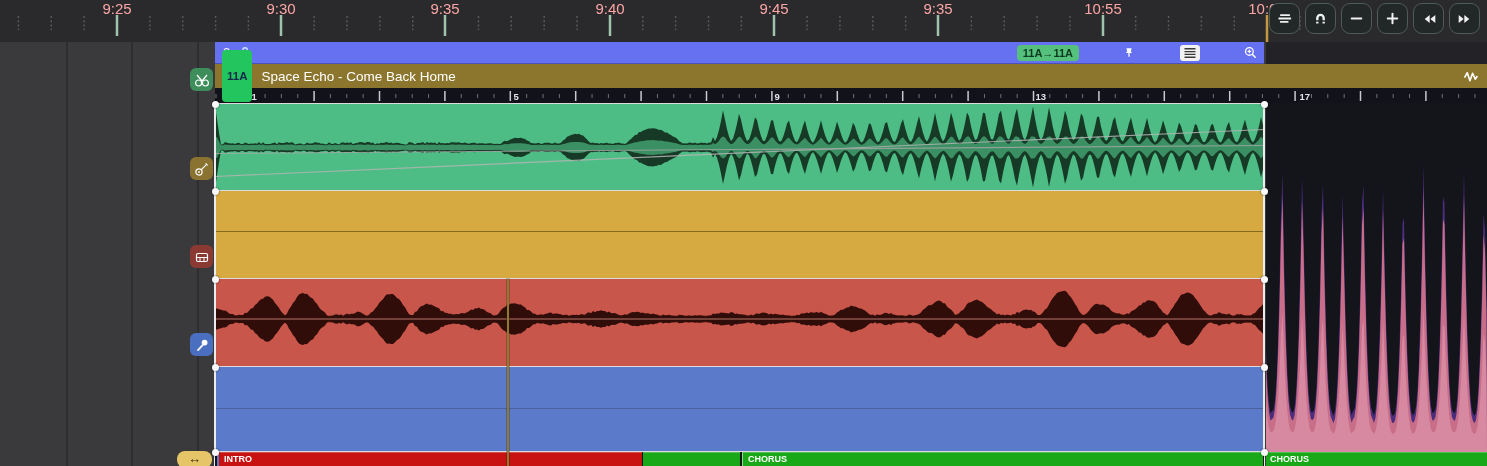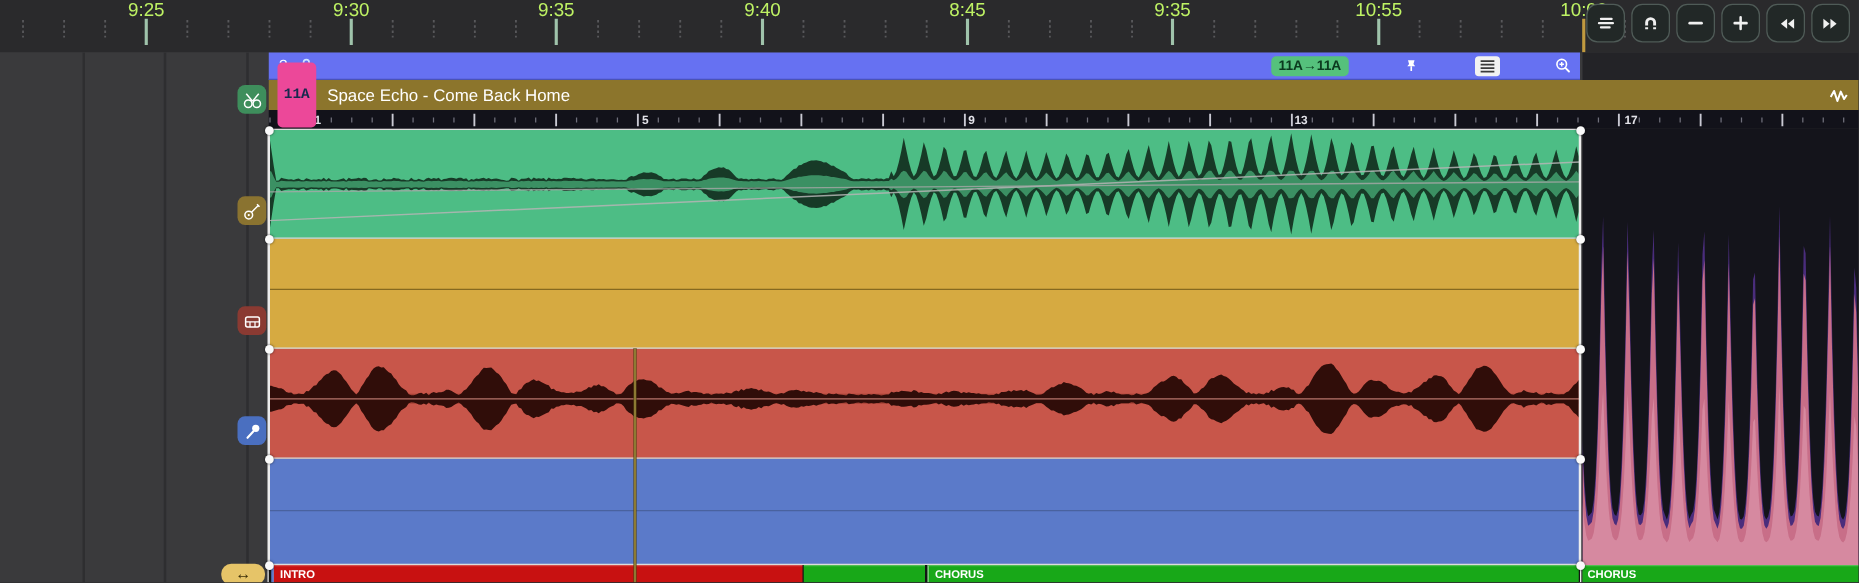--- a/index.html
+++ b/index.html
@@ -1,20 +1,20 @@
 <!DOCTYPE html>
 <html><head>
 <meta charset="utf-8">
 <style>
   html,body{margin:0;padding:0;background:#2a2a2c;}
   .stage{position:relative;width:1487px;height:466px;overflow:hidden;background:#3a3a3c;
          font-family:"Liberation Sans",sans-serif;}
   
   .timeline{position:absolute;left:0;top:0;width:1487px;height:42px;background:#2a2a2c;}
-  .tl-label{position:absolute;top:0;transform:translateX(-50%);font-size:15px;color:#bef264;white-space:nowrap;}
+  .tl-label{position:absolute;top:0;transform:translateX(-50%);font-size:15px;color:#fca5a5;white-space:nowrap;}
   
   .toolbar{position:absolute;top:3px;left:1269px;display:flex;gap:5px;z-index:40;}
   .tbtn{width:31px;height:31px;border-radius:9px;background:#222827;border:1.5px solid #4f5b57;
         display:flex;align-items:center;justify-content:center;box-sizing:border-box;}
   
   .left-region{position:absolute;left:0;top:42px;width:215px;height:424px;background:#3a3a3c;}
   .vgrid{position:absolute;top:0;bottom:0;width:2px;background:#2e2e30;}
   .stem-icon{position:absolute;left:190px;width:23px;height:23px;border-radius:6px;
              display:flex;align-items:center;justify-content:center;z-index:6;}
   .resize-pill{position:absolute;left:177px;top:409px;width:35px;height:17px;border-radius:8px;
@@ -26,22 +26,22 @@
   .deck-num{color:#fff;font-size:13px;margin-left:8px;}
   .hdr-ic{display:flex;align-items:center;justify-content:center;margin-left:7px;}
   .hdr-right{margin-left:auto;display:flex;align-items:center;margin-right:6px;gap:36px;}
   .key-badge{background:#55c17c;color:#0b3a1e;font-weight:bold;font-size:11px;border-radius:4px;
              padding:1px 6px;line-height:14px;}
   .list-btn{background:#f2f2f2;border-radius:3px;width:20px;height:16px;display:flex;
             align-items:center;justify-content:center;margin-left:8px;}
   
   .title-bar{position:absolute;left:215px;top:64px;width:1272px;height:24px;background:#8c752c;
              display:flex;align-items:center;z-index:5;}
-  .track-key-badge{background:#ec4899;color:#17294d;font-weight:bold;font-size:11.5px;border-radius:4px;
-                   padding:19px 5px;margin-left:7px;line-height:14px;font-family:Liberation Mono, monospace;}
+  .track-key-badge{background:#22c55e;color:#17294d;font-weight:bold;font-size:11.5px;border-radius:4px;
+                   padding:19px 5px;margin-left:7px;line-height:14px;}
   .track-title{color:#fff;font-size:13.5px;margin-left:9px;}
   .title-wave-ic{margin-left:auto;margin-right:8px;display:flex;align-items:center;}
   
   .beat-ruler{position:absolute;left:215px;top:88px;width:1272px;height:15px;background:#12121a;z-index:4;}
   
   .lane-stack{position:absolute;left:215px;top:104px;width:1049px;height:348px;z-index:2;}
   .lane{position:absolute;left:0;width:1049px;overflow:hidden;}
   .lane svg{position:absolute;left:0;top:0;}
   .centerline{position:absolute;left:0;width:100%;height:1px;}
   .sep{position:absolute;left:215px;width:1049px;height:1.5px;background:#dcdcdc;z-index:8;}
@@ -113,21 +113,21 @@
         <line x1="774" y1="15" x2="774" y2="36" stroke="#9fc3ab" stroke-width="2.5"></line>
         <line x1="938" y1="15" x2="938" y2="36" stroke="#9fc3ab" stroke-width="2.5"></line>
         <line x1="1103" y1="15" x2="1103" y2="36" stroke="#9fc3ab" stroke-width="2.5"></line>
         <line x1="1267" y1="15" x2="1267" y2="42" stroke="#c19a3f" stroke-width="2.5"></line>
       </svg>
     <div id="tl-labels">
         <div class="tl-label" style="left: 117px;">9:25</div>
         <div class="tl-label" style="left: 281px;">9:30</div>
         <div class="tl-label" style="left: 445px;">9:35</div>
         <div class="tl-label" style="left: 610px;">9:40</div>
-        <div class="tl-label" style="left: 774px;">8:45</div>
+        <div class="tl-label" style="left: 774px;">9:45</div>
         <div class="tl-label" style="left: 938px;">9:35</div>
         <div class="tl-label" style="left: 1103px;">10:55</div>
         <div class="tl-label" style="left: 1267px;">10:00</div>
       </div>
   </div>
 
   <div class="toolbar">
     <div class="tbtn">
       <svg width="17" height="17" viewBox="0 0 16 16">
         <path d="M4.5 4.8 h8 M3 8 h10.5 M4.5 11.2 h6.5" stroke="#f0f0f0" stroke-width="1.7" fill="none" stroke-linecap="round"></path>

